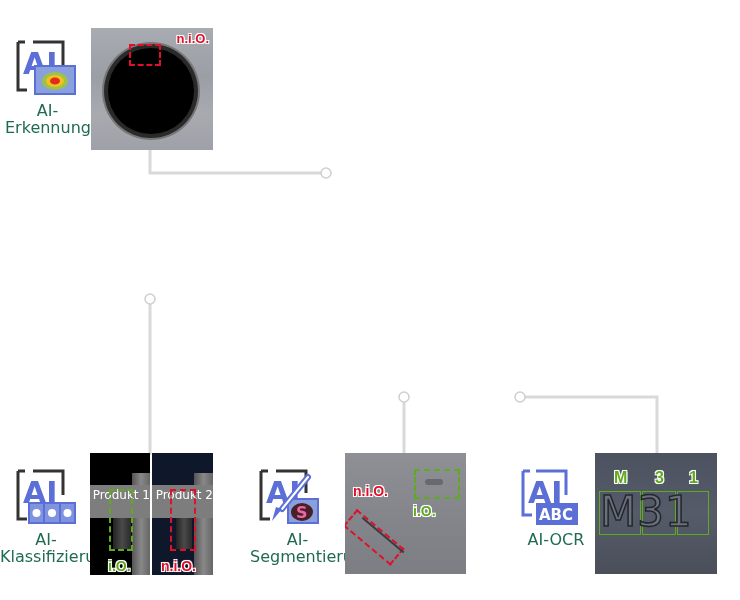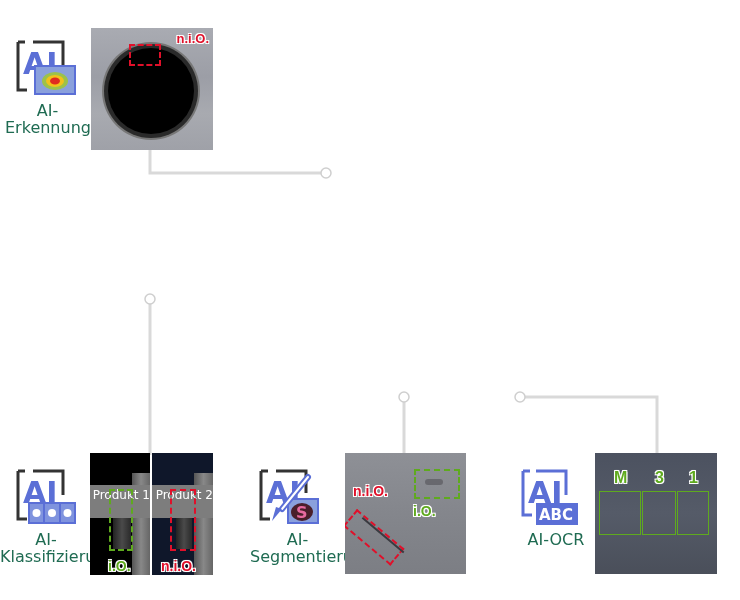--- a/index.html
+++ b/index.html
@@ -121,14 +121,15 @@
     <text x="19" y="51" font-family="DejaVu Sans, sans-serif" font-size="15" font-weight="bold" fill="#fff">ABC</text>
   </svg>
   <div class="label" style="left:20px;top:78px;width:72px;">AI-OCR</div>
   <div class="thumb" style="left:95px;top:0;width:122px;height:121px;background:linear-gradient(180deg,#4c5260 0%,#555b68 50%,#4a4f5a 100%);">
     <div class="tag green" style="left:19px;top:16px;font-size:16px;">M</div>
     <div class="tag green" style="left:60px;top:16px;font-size:16px;">3</div>
     <div class="tag green" style="left:94px;top:16px;font-size:16px;">1</div>
     <div class="abs" style="left:4px;top:38px;width:40px;height:42px;border:1.5px solid #5faa1e;"></div>
     <div class="abs" style="left:47px;top:38px;width:32px;height:42px;border:1.5px solid #5faa1e;"></div>
     <div class="abs" style="left:82px;top:38px;width:30px;height:42px;border:1.5px solid #5faa1e;"></div>
+    <div class="abs" style="left:5px;top:34px;font-family:'DejaVu Sans',sans-serif;font-size:42px;letter-spacing:1px;color:#6b707c;-webkit-text-stroke:1.5px #23262c;">M31</div>
   </div>
 </div>
 
 </body></html>

